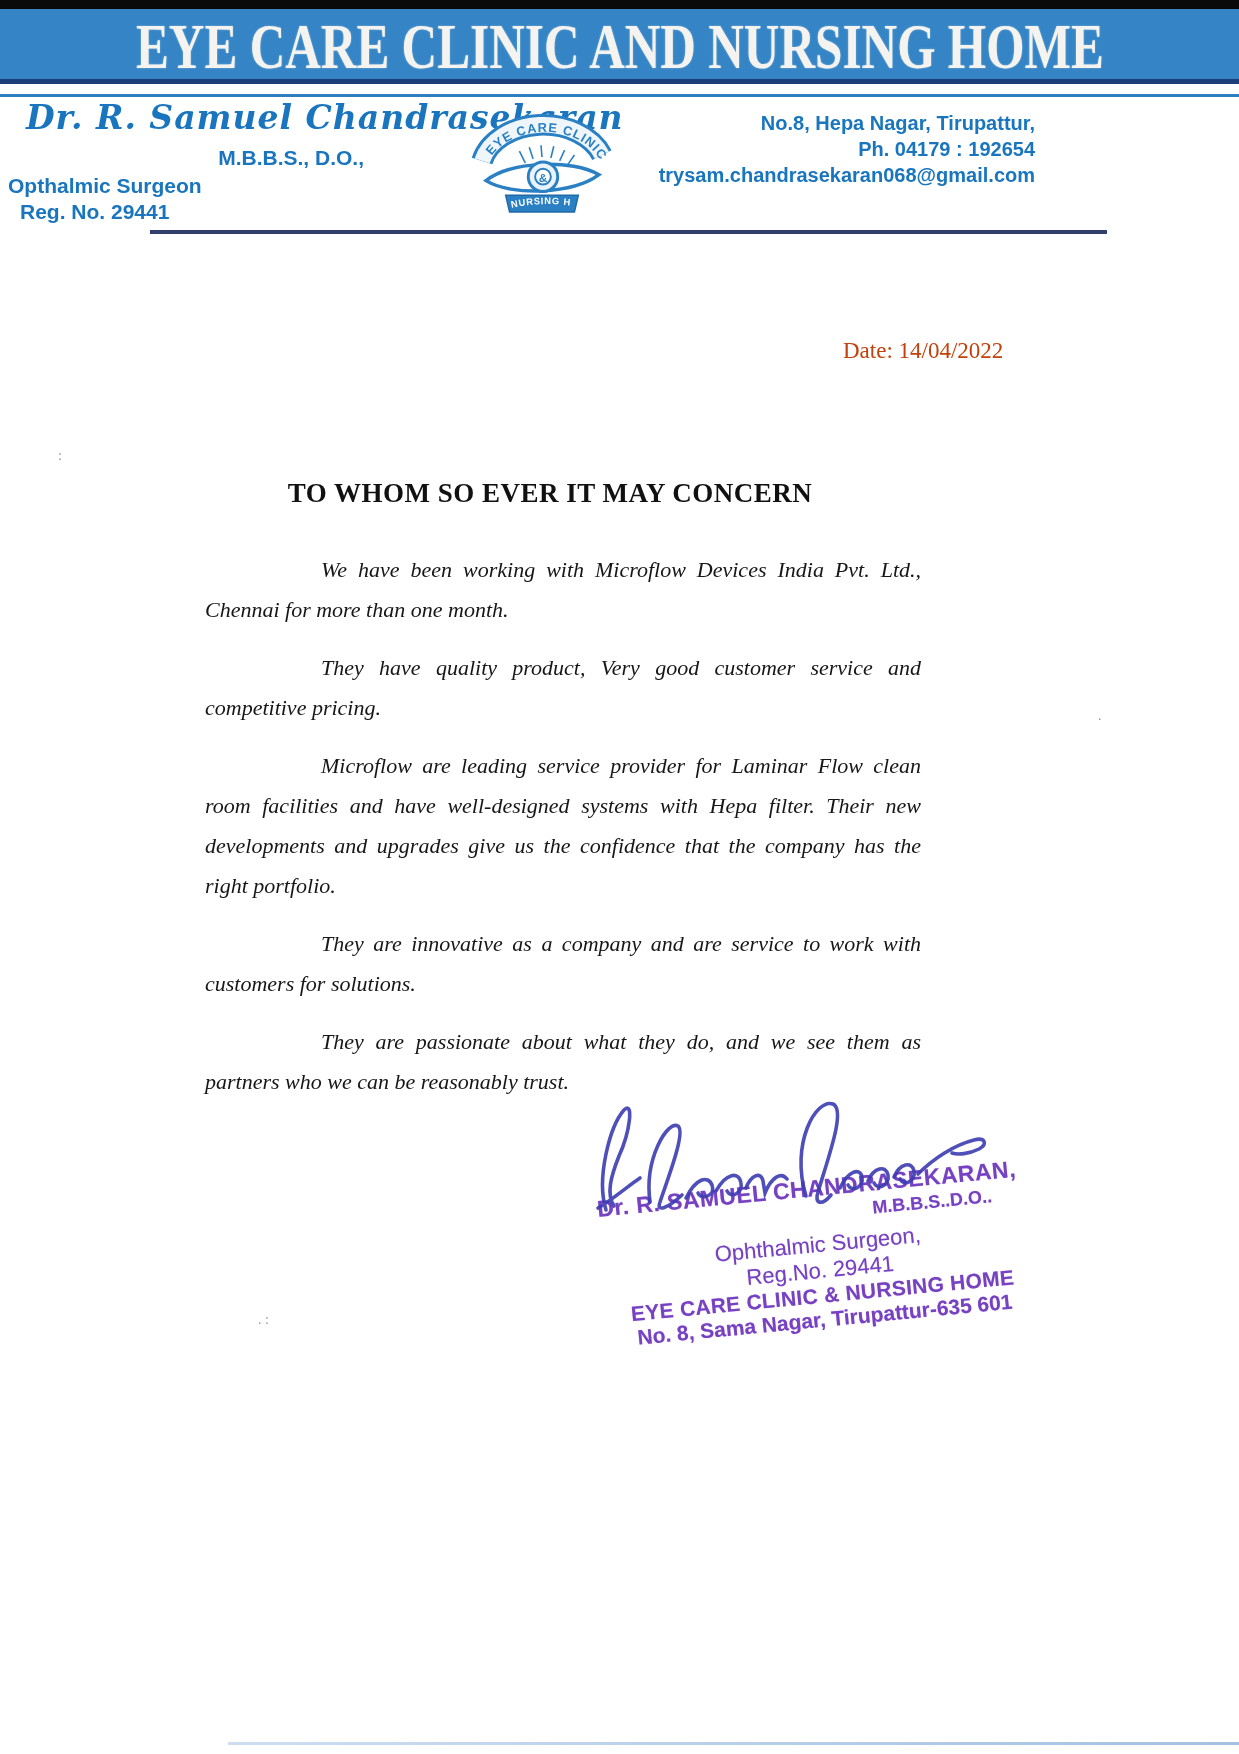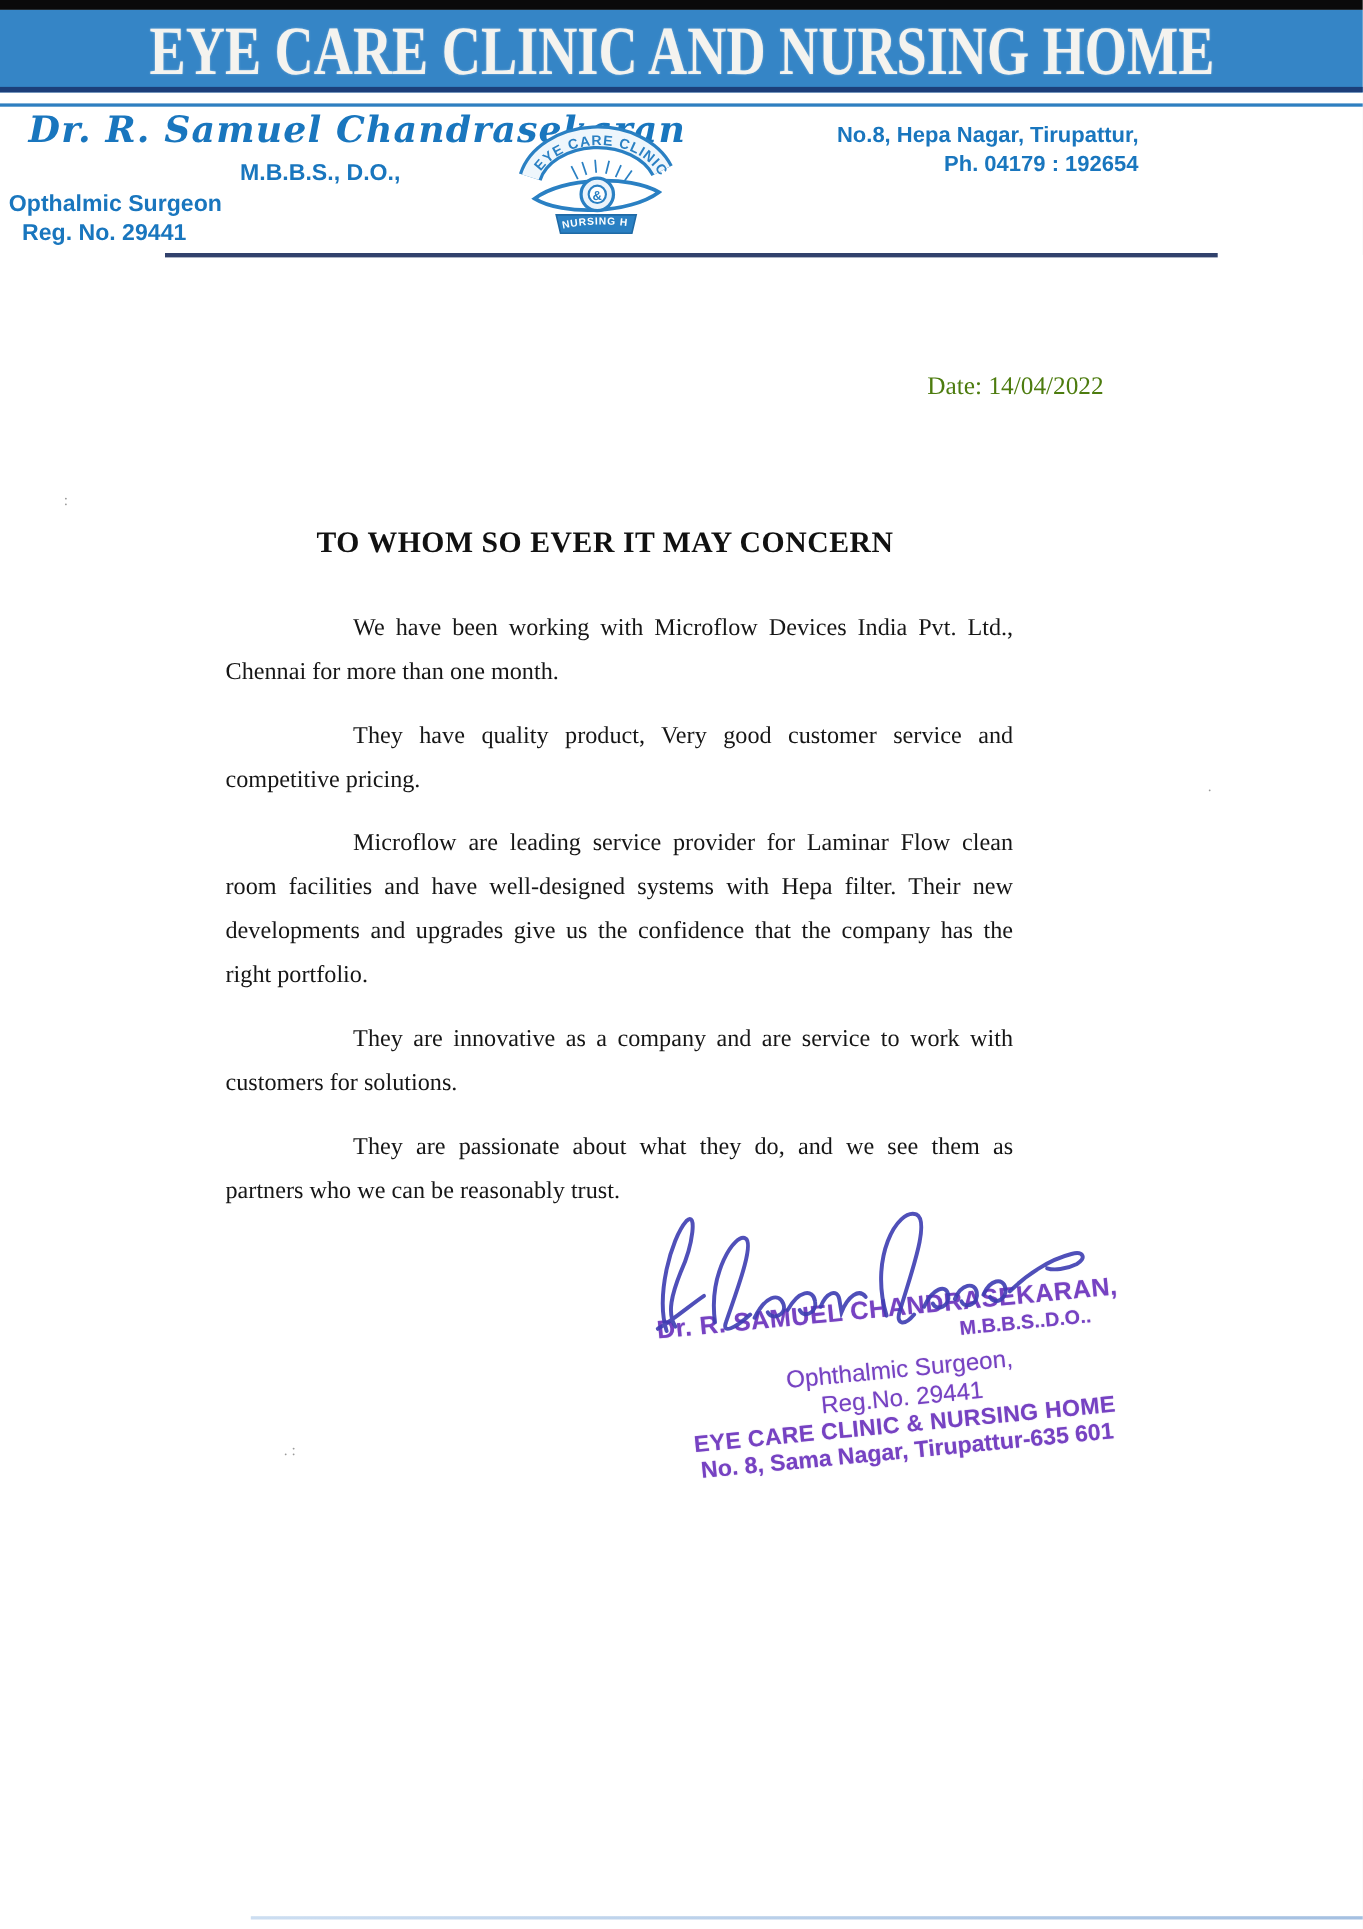--- a/index.html
+++ b/index.html
@@ -62,34 +62,34 @@
     font-family:"Liberation Sans",sans-serif;
     font-weight:bold;font-size:20px;line-height:26px;color:#1976be;
   }
   .letterhead-divider{
     position:absolute;left:150px;top:230px;width:957px;height:4px;
     background:#20315f;opacity:.92;
   }
   
   .date-line{
     position:absolute;left:843px;top:338px;
-    font-size:23px;color:#4d7c0f;
+    font-size:23px;color:#c2410c;
   }
   .letter-title{
     position:absolute;left:0;top:478px;width:1100px;
     text-align:center;
     font-size:27px;font-weight:bold;color:#111;
     letter-spacing:.5px;
   }
   .letter-body{
     position:absolute;left:205px;top:550px;width:716px;
     font-size:22px;line-height:40px;color:#161616;
     text-align:justify;
   }
-  .letter-body p{margin:0 0 18px 0;text-indent:116px;}
+  .letter-body p{margin:0 0 18px 0;text-indent:116px;font-style:italic;}
   
   .signature{position:absolute;left:588px;top:1082px;z-index:3;}
   .stamp{
     position:absolute;left:596px;top:1196px;width:432px;z-index:2;
     transform:rotate(-5.5deg);transform-origin:0 0;
     font-family:"Liberation Sans",sans-serif;
     color:#6b32bd;
     opacity:.92;
     text-shadow:0 0 1px rgba(107,50,189,.45);
   }
@@ -148,20 +148,21 @@
     <path d="M38,95 L112,95 L108,112 L42,112 Z" fill="#2a80c3" stroke="#1f6aa6" stroke-width="1.5"></path>
     <path id="ribbonPath" d="M42,108 Q75,101 108,106" fill="none"></path>
     <text font-family="Liberation Sans, sans-serif" font-size="9.5" font-weight="bold" fill="#ffffff" letter-spacing=".8">
       <textPath href="#ribbonPath" startOffset="2">NURSING HOME</textPath>
     </text>
   </svg>
 
   <div class="contact-block">
     <div>No.8, Hepa Nagar, Tirupattur,</div>
     <div>Ph. 04179 : 192654</div>
+    <div>trysam.chandrasekaran068@gmail.com</div>
   </div>
 
   <div class="letterhead-divider"></div>
 
   <div class="date-line">Date: 14/04/2022</div>
   <div class="letter-title">TO WHOM SO EVER IT MAY CONCERN</div>
 
   <div class="letter-body">
     <p>We have been working with Microflow Devices India Pvt. Ltd., Chennai for more than one month.</p>
     <p>They have quality product, Very good customer service and competitive pricing.</p>

